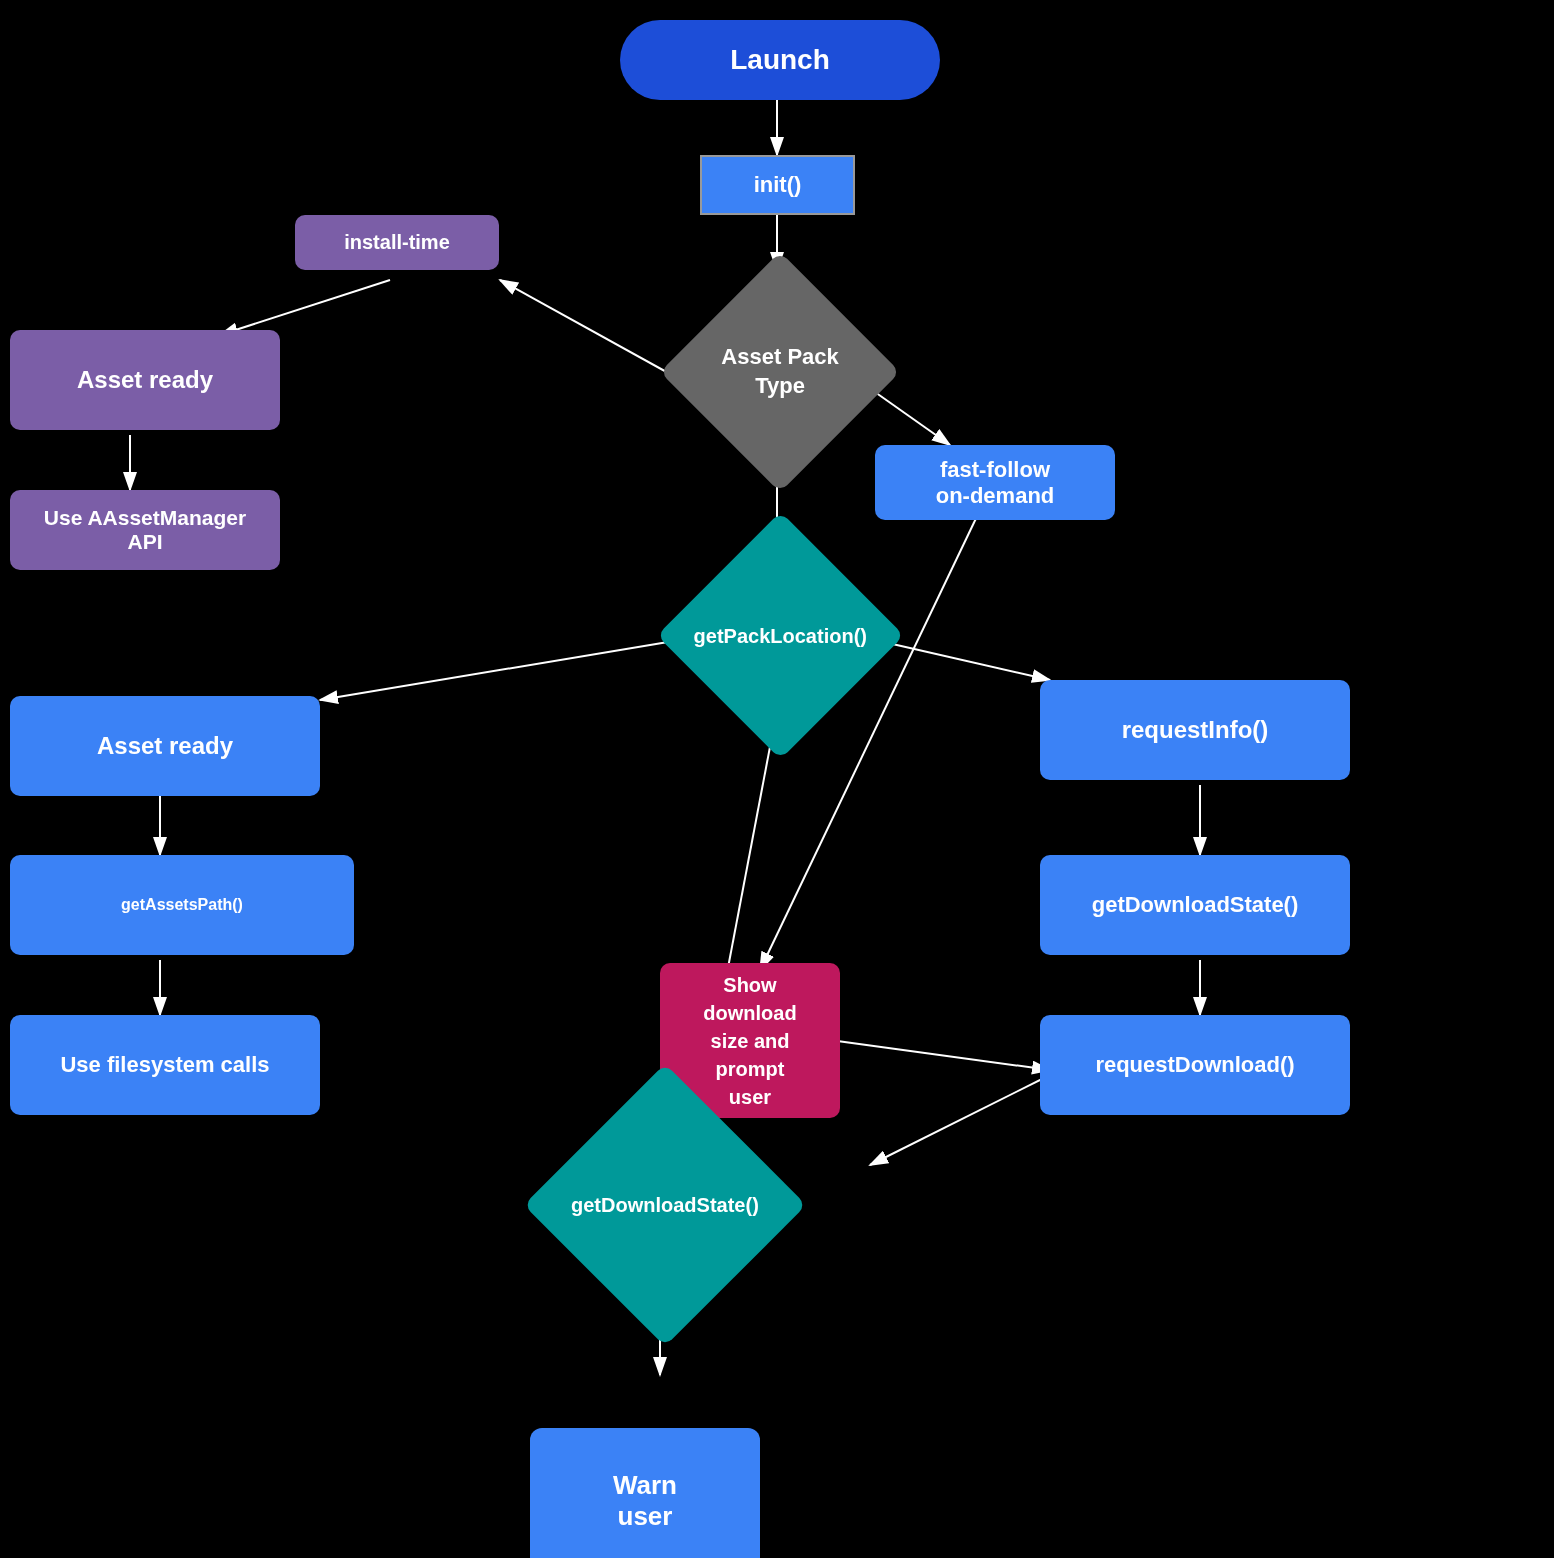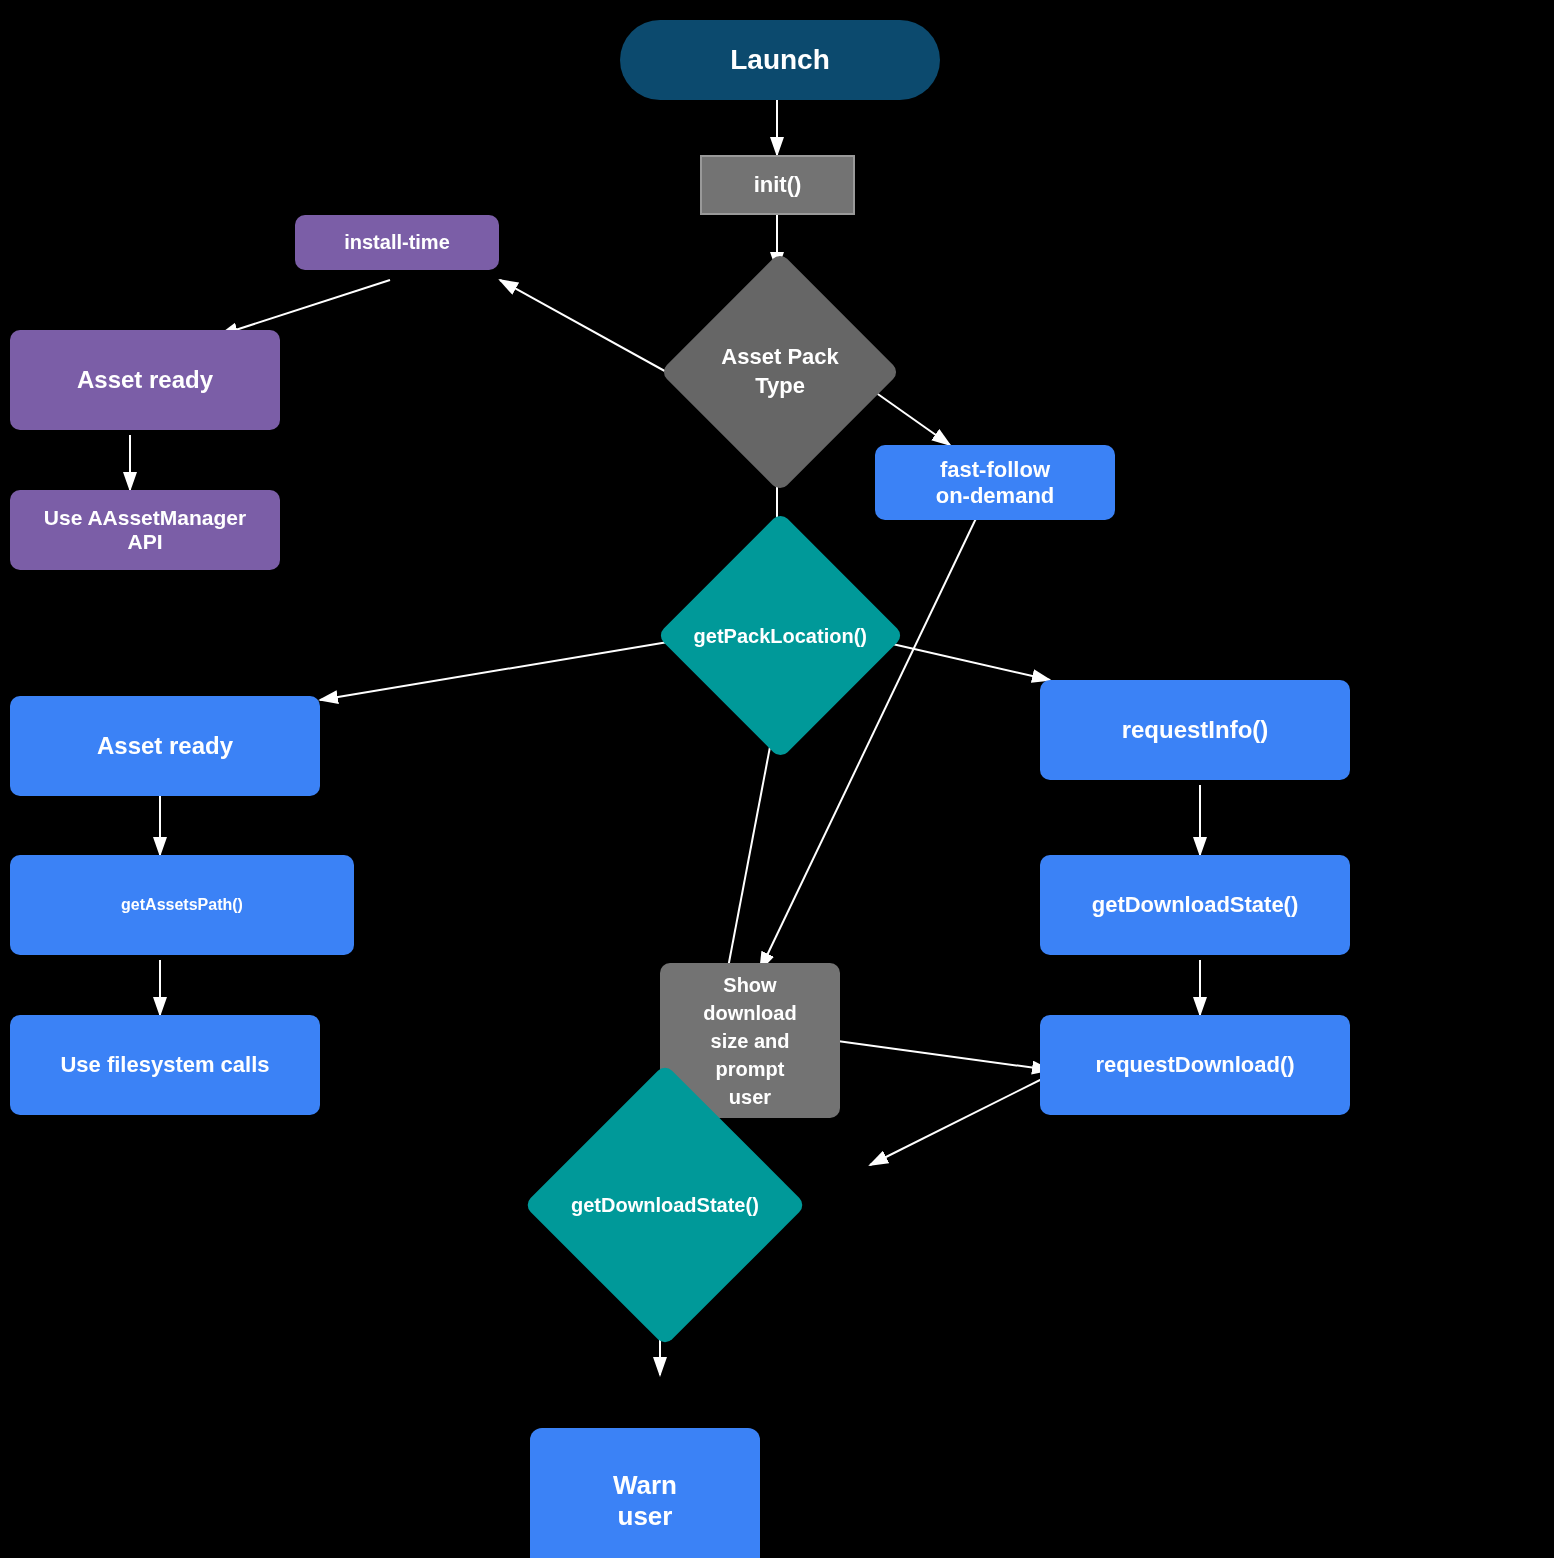--- a/index.html
+++ b/index.html
@@ -14,27 +14,27 @@
     .node {
       position: absolute;
       display: flex;
       align-items: center;
       justify-content: center;
       text-align: center;
       font-weight: bold;
       color: #fff;
     }
     .pill {
-      background: #0c4a6e;
+      background: #1d4ed8;
       border-radius: 50px;
       font-size: 28px;
       padding: 12px 40px;
     }
     .rect-gray {
-      background: #737373;
+      background: #3b82f6;
       border: 2px solid #999;
       font-size: 22px;
       padding: 10px 20px;
     }
     .diamond-container {
       position: absolute;
       display: flex;
       align-items: center;
       justify-content: center;
     }
@@ -62,21 +62,21 @@
       font-size: 22px;
       padding: 14px 24px;
     }
     .rect-teal {
       background: #3b82f6;
       border-radius: 10px;
       font-size: 22px;
       padding: 14px 24px;
     }
     .rect-teal-sm {
-      background: #737373;
+      background: #be185d;
       border-radius: 10px;
       font-size: 20px;
       padding: 12px 20px;
     }
     svg.lines {
       position: absolute;
       top: 0;
       left: 0;
       width: 1554px;
       height: 1558px;

